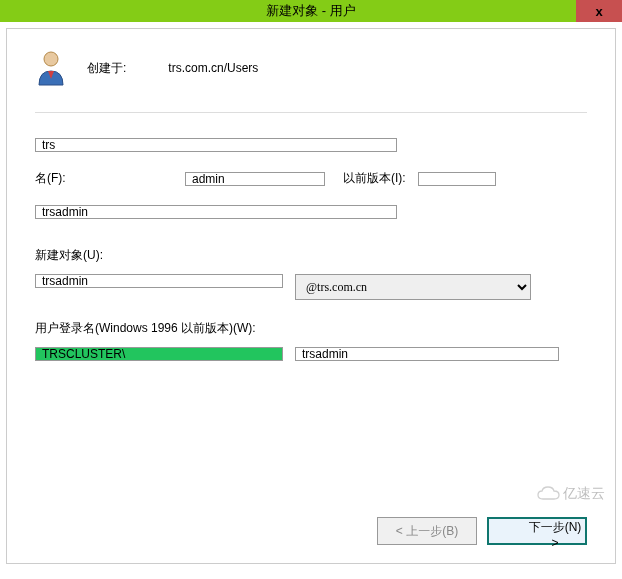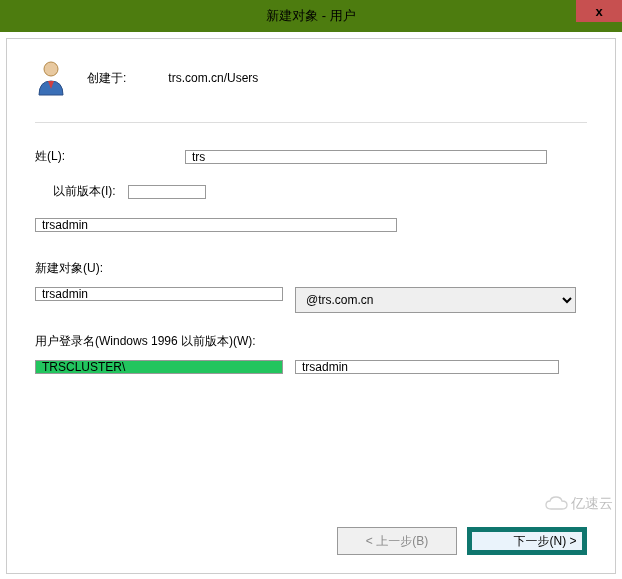--- a/index.html
+++ b/index.html
@@ -6,22 +6,22 @@
     body {
       font-family: "Microsoft YaHei", "SimSun", Arial, sans-serif;
       font-size: 12px;
       background: #fff;
       width: 622px;
       height: 579px;
       overflow: hidden;
       position: relative;
     }
     .titlebar {
-      background: #4d7c0f;
-      height: 32px;
+      background: #84cc16;
+      height: 22px;
       display: flex;
       align-items: center;
       justify-content: center;
       position: relative;
     }
     .titlebar-text {
       color: #000;
       font-size: 13px;
     }
     .close-btn {
@@ -81,58 +81,58 @@
       height: 14px;
     }
     .input-wide { width: 362px; }
     .input-first { width: 140px; }
     .initials-label { margin-left: 18px; margin-right: 12px; }
     .input-initials { width: 78px; }
     .section-label { margin-bottom: 10px; display: block; }
     .logon-row { display: flex; margin-bottom: 20px; }
     .input-logon { width: 248px; }
     .select-domain {
-      width: 281px;
+      width: 236px;
       height: 26px;
       border: 1px solid #999;
       padding: 2px 6px;
       margin-left: 12px;
-      font-family: Liberation Sans, sans-serif;
+      font-family: Liberation Serif, serif;
       font-size: 12px;
     }
     .input-pre2k-domain { width: 248px; background: #22c55e; }
     .input-pre2k-user { width: 264px; margin-left: 12px; }
     .button-row {
       position: absolute;
       bottom: 18px;
       right: 28px;
       display: flex;
       gap: 10px;
     }
     .btn {
-      width: 120px;
+      width: 100px;
       height: 28px;
       border: 1px solid #999;
       background: #f0f0f0;
       font-family: inherit;
       font-size: 12px;
       cursor: pointer;
     }
     .btn:disabled {
       color: #888;
       cursor: default;
     }
     .btn-next {
-      border: 5px solid #0f766e;
+      border: 2px solid #0f766e;
       background: #eaf3fb;
       padding-left: 36px;
     }
     .watermark {
       position: absolute;
-      right: 2px;
+      right: 10px;
       bottom: 60px;
       opacity: 0.55;
       display: flex;
       align-items: center;
       gap: 1px;
       color: #888;
       font-size: 14px;
     }
     .watermark svg { width: 26px; height: 18px; }
   </style>
@@ -156,25 +156,26 @@
         <path d="M13 22 L16 30 L19 22 Z" fill="#d04040"></path>
       </svg>
     </span>
     <span class="created-label">创建于:</span>
     <span class="created-path">trs.com.cn/Users</span>
   </div>
 
   <hr class="divider">
 
   <div class="form-row">
-    <span class="label-col">姓(L):</span>
     <input type="text" class="input-wide" value="trs" style="">
   </div>
 
   <div class="form-row">
+    <span class="label-col">名(F):</span>
+    <input type="text" class="input-first" value="admin" style="">
     <span class="initials-label">以前版本(I):</span>
     <input type="text" class="input-initials" value="" style="">
   </div>
 
   <div class="form-row">
     <input type="text" class="input-wide" value="trsadmin" style="">
   </div>
 
   <div style="height:10px"></div>
 

